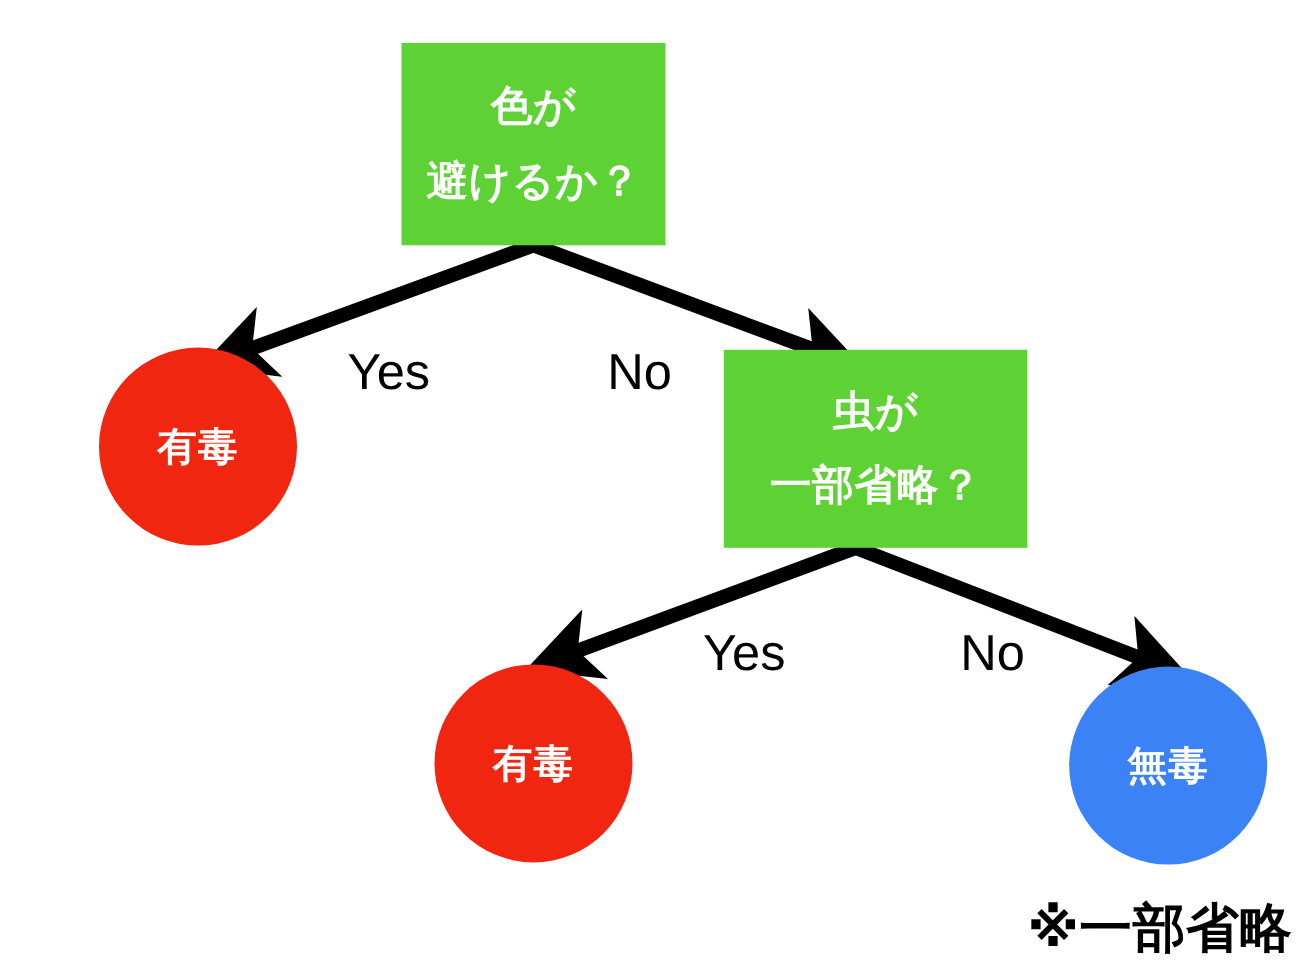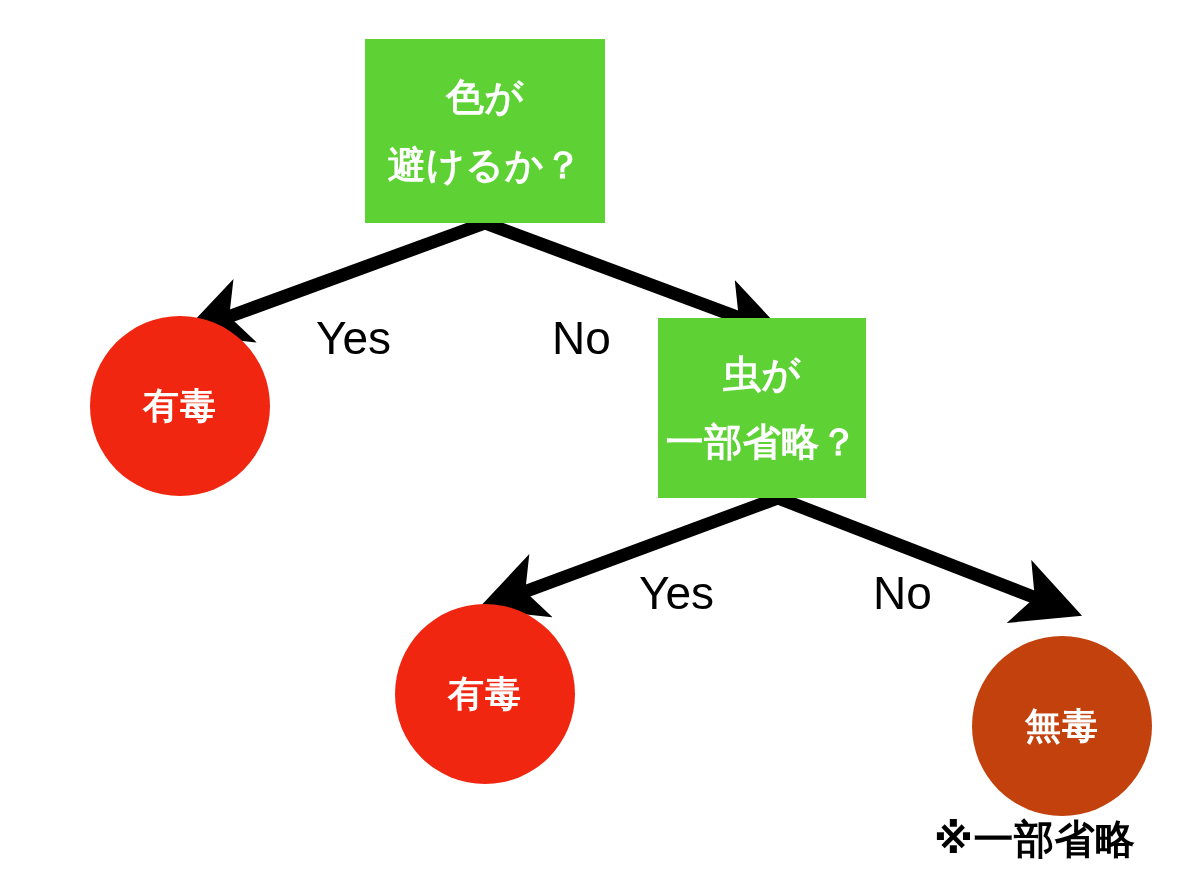--- a/index.html
+++ b/index.html
@@ -52,21 +52,21 @@
     left: 365px;
     top: 39px;
     width: 240px;
     height: 184px;
     background: #5ED235;
     font-size: 38px;
   }
   #node-insect {
     left: 658px;
     top: 318px;
-    width: 208px;
+    width: 276px;
     height: 180px;
     background: #5ED235;
     font-size: 38px;
   }
 
   
   .leaf-node {
     position: absolute;
     width: 180px;
     height: 180px;
@@ -85,22 +85,22 @@
     top: 316px;
     background: #F02611;
   }
   #leaf-toxic-2 {
     left: 395px;
     top: 604px;
     background: #F02611;
   }
   #leaf-nontoxic {
     left: 972px;
-    top: 636px;
-    background: #c2410c;
+    top: 606px;
+    background: #3b82f6;
   }
 
   
   .edge-label {
     position: absolute;
     color: #000000;
     font-size: 46px;
     font-weight: normal;
     line-height: 1;
     white-space: nowrap;
@@ -111,21 +111,21 @@
   #label-no-1  { left: 539px; top: 315px; }
   #label-yes-2 { left: 626px; top: 570px; }
   #label-no-2  { left: 860px; top: 570px; }
 
   
   #footnote {
     position: absolute;
     left: 934px;
     top: 812px;
     color: #000000;
-    font-size: 40px;
+    font-size: 48px;
     font-weight: bold;
     letter-spacing: 0.5px;
     white-space: nowrap;
     z-index: 4;
   }
 </style>
 </head>
 <body>
 
 <div id="canvas">

